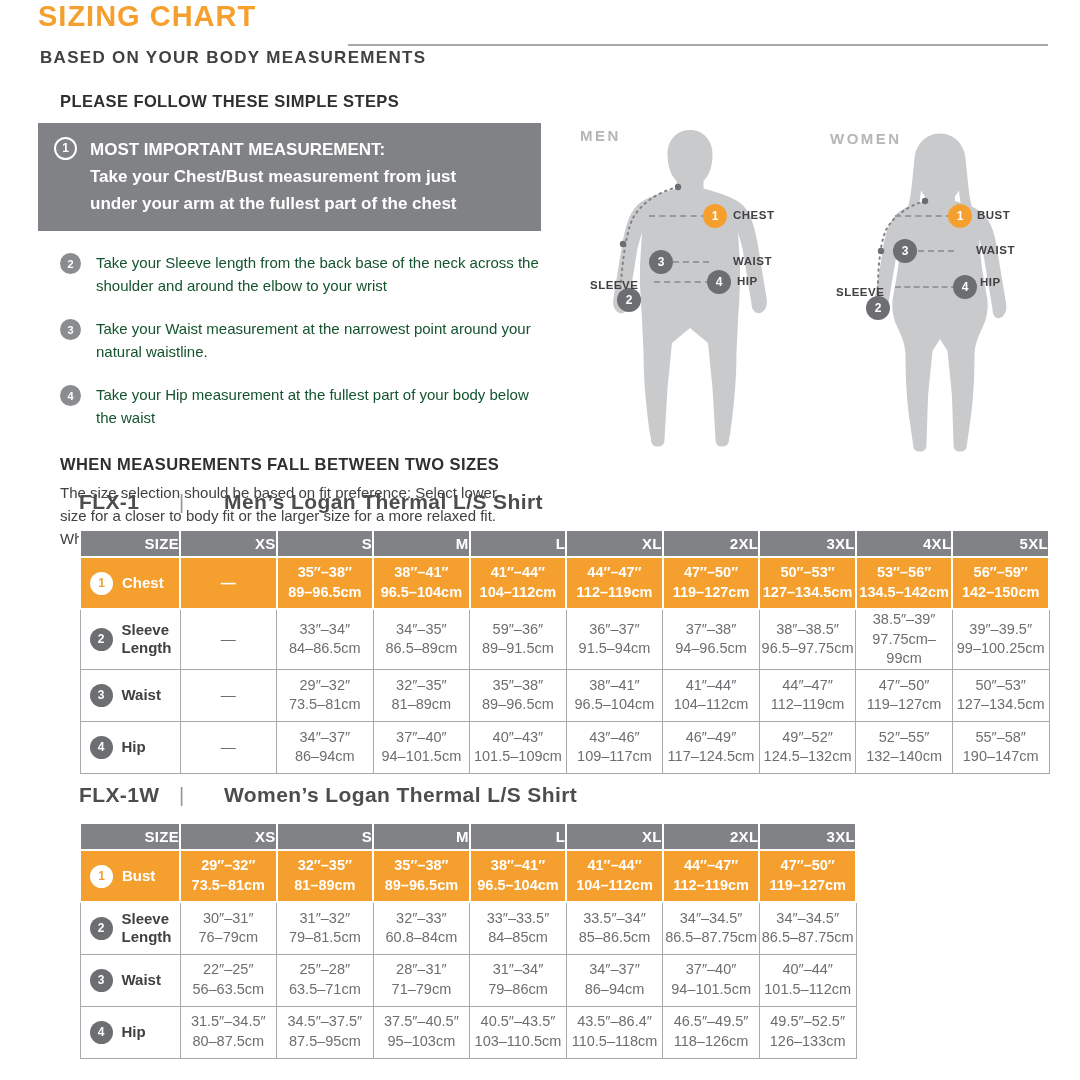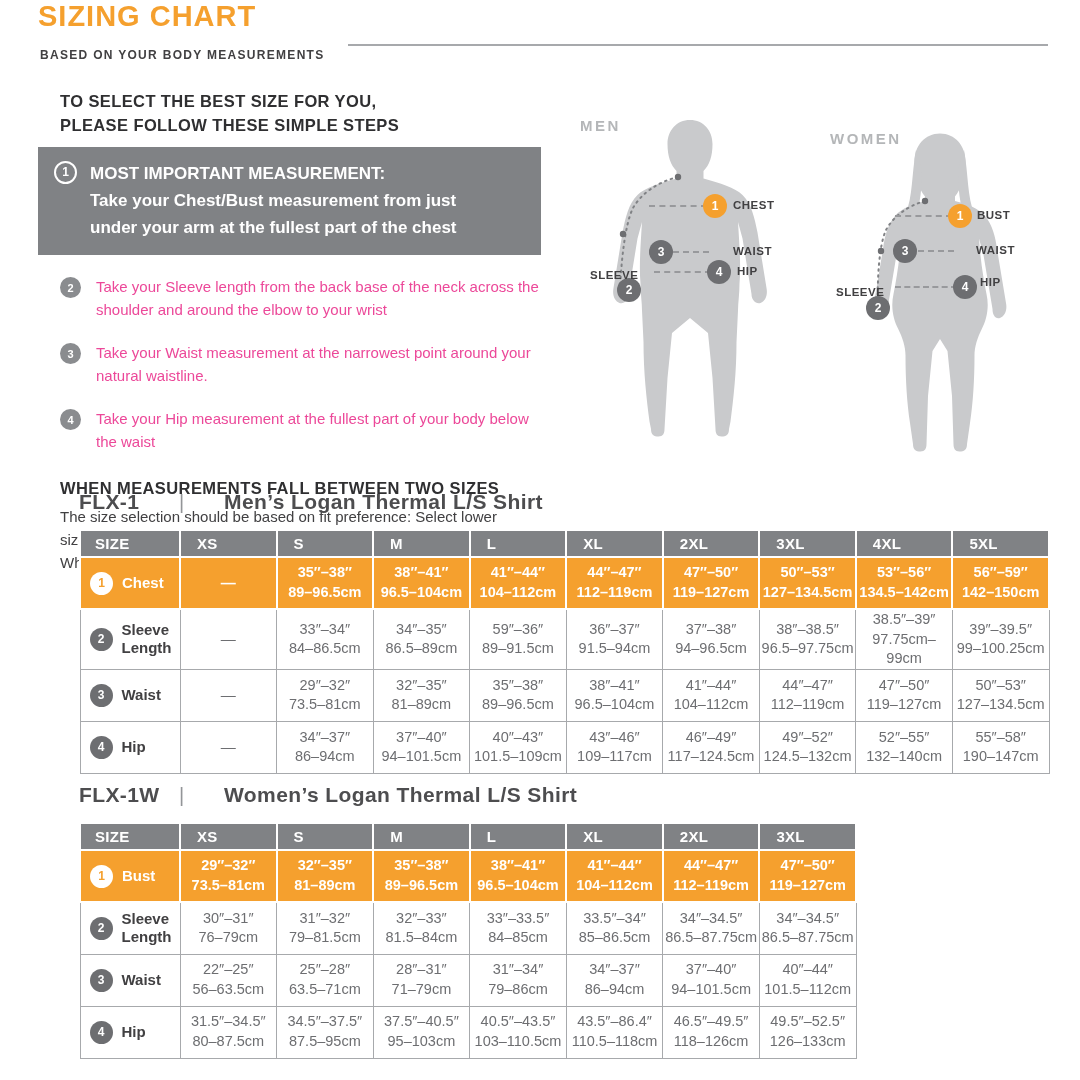--- a/index.html
+++ b/index.html
@@ -3,44 +3,44 @@
 <meta charset="utf-8">
 <style>
   * { margin:0; padding:0; box-sizing:border-box; }
   html,body { background:#fff; }
   body { font-family:"Liberation Sans", sans-serif; }
   .page { position:relative; width:1080px; height:1080px; background:#fff; overflow:hidden; }
 
   
   .main-title { position:absolute; left:38px; top:0px; font-size:29px; font-weight:bold;
                 color:#F5A02E; letter-spacing:1px; }
-  .sub-title  { position:absolute; left:40px; top:48px; font-size:12px; font-weight:bold;
+  .sub-title  { position:absolute; left:40px; top:48px; font-size:17px; font-weight:bold;
                 color:#414042; letter-spacing:1.3px; }
   .header-rule { position:absolute; left:348px; top:44px; width:700px; height:2px; background:#a7a9ac; }
 
   
   .instructions { position:absolute; left:60px; top:90px; width:482px; }
   .steps-heading { font-size:16.5px; font-weight:bold; color:#2f2f31; letter-spacing:.4px; line-height:1.45; }
   .step-box { margin-left:-22px; margin-top:9px; width:503px; background:#808285; padding:13px 18px 14px 16px;
               display:flex; align-items:flex-start; }
   .step-box .badge-ring { width:23px; height:23px; border:2px solid #fff; border-radius:50%;
               color:#fff; font-size:12px; font-weight:bold; display:flex; align-items:center; justify-content:center;
               flex-shrink:0; margin-right:13px; margin-top:1px; }
   .step-box-text { color:#fff; font-size:17px; font-weight:bold; line-height:1.6; width:400px; }
   .step { display:flex; align-items:flex-start; margin-top:21px; }
   .step .badge { width:21px; height:21px; border-radius:50%; background:#8a8c8f; color:#fff;
               font-size:11px; font-weight:bold; display:flex; align-items:center; justify-content:center;
               flex-shrink:0; margin-right:15px; margin-top:1px; }
-  .step-text { font-size:15px; color:#ec4899; line-height:1.5; width:445px; }
+  .step-text { font-size:15px; color:#14532d; line-height:1.5; width:445px; }
   .between-heading { margin-top:26px; font-size:16.5px; font-weight:bold; color:#2f2f31; letter-spacing:.4px; }
   .between-text { margin-top:8px; font-size:15px; color:#414042; line-height:1.52; width:460px; }
 
   
   .figure { position:absolute; width:250px; height:345px; }
-  .figure-men   { left:565px; top:112px; }
+  .figure-men   { left:565px; top:122px; }
   .figure-women { left:815px; top:125px; }
   .figure-label { position:absolute; left:15px; top:5px; font-size:15px; font-weight:bold;
                   color:#b4b6b8; letter-spacing:2.5px; }
   .figure svg { position:absolute; left:0; top:0; }
   .dash-line { position:absolute; height:0; border-top:2px dashed #98999c; }
   .fig-badge { position:absolute; width:24px; height:24px; border-radius:50%; background:#6d6e71;
                color:#fff; font-size:12px; font-weight:bold; display:flex; align-items:center;
                justify-content:center; transform:translate(-50%,-50%); }
   .fig-badge.orange { background:#F5A02E; }
   .fig-annot-label { position:absolute; font-size:11.5px; font-weight:bold; color:#414042; letter-spacing:.5px; }
@@ -73,22 +73,22 @@
 
   
   .table-block  { position:absolute; left:55px;margin-left:24px; }
   .table-block-men   { top:490px; width:971px; }
   .table-block-women { top:783px; width:778px; }
   .table-title { display:flex; align-items:baseline; font-size:21px; font-weight:bold; color:#4d4d4f; letter-spacing:.4px; }
   .table-title .code { width:100px; }
   .table-title .pipe { width:45px; color:#939598; font-weight:normal; font-size:20px; }
   table.size-table { border-collapse:collapse; table-layout:fixed; width:100%; margin-top:15px; }
   table.size-table th { background:#808285; color:#fff; font-size:15px; font-weight:bold;
-        height:27px; border:2px solid #fff; text-align:left; letter-spacing:.3px;padding-left:16px; }
-  table.size-table th.size-col { width:100px; text-align:left; padding-left:14px; }
+        height:27px; border:2px solid #fff; text-align:right; letter-spacing:.3px;padding-left:16px; }
+  table.size-table th.size-col { width:100px; text-align:right; padding-left:14px; }
   table.size-table td { height:52px; text-align:center; vertical-align:middle;
         font-size:14.5px; color:#6d6e71; border:1px solid #a7a9ac; line-height:1.35; background:#fff; }
   table.size-table tr.highlight td { background:#F5A02E; color:#fff; border:2px solid #fff; font-weight:bold; }
   td.label-cell { text-align:left !important; padding-left:9px; }
   .label-wrap { display:flex; align-items:center; }
   .row-badge { width:23px; height:23px; border-radius:50%; background:#6d6e71; color:#fff;
         font-size:12px; font-weight:bold; display:flex; align-items:center; justify-content:center;
         flex-shrink:0; margin-right:9px; }
   tr.highlight .row-badge { background:#fff; color:#F5A02E; }
   .row-label { font-size:15px; font-weight:bold; color:#414042; line-height:1.2; }
@@ -99,21 +99,20 @@
 <body>
 
 <div class="page">
 
   <div class="main-title">SIZING CHART</div>
   <div class="sub-title">BASED ON YOUR BODY MEASUREMENTS</div>
   <div class="header-rule"></div>
 
   <div class="instructions">
     <div class="steps-heading">
-      <div>TO SELECT THE BEST SIZE FOR YOU,</div>
       <div>PLEASE FOLLOW THESE SIMPLE STEPS</div>
     </div>
 
     <div class="step-box">
       <span class="badge-ring">1</span>
       <div class="step-box-text">
         <div>MOST IMPORTANT MEASUREMENT:</div>
         <div>Take your Chest/Bust measurement from just under your arm at the fullest part of the chest</div>
       </div>
     </div>
@@ -439,21 +438,21 @@
             <td>
               <div>30″–31″</div>
               <div>76–79cm</div>
             </td>
             <td>
               <div>31″–32″</div>
               <div>79–81.5cm</div>
             </td>
             <td>
               <div>32″–33″</div>
-              <div>81.5–84cm</div>
+              <div>60.8–84cm</div>
             </td>
             <td>
               <div>33″–33.5″</div>
               <div>84–85cm</div>
             </td>
             <td>
               <div>33.5″–34″</div>
               <div>85–86.5cm</div>
             </td>
             <td>

